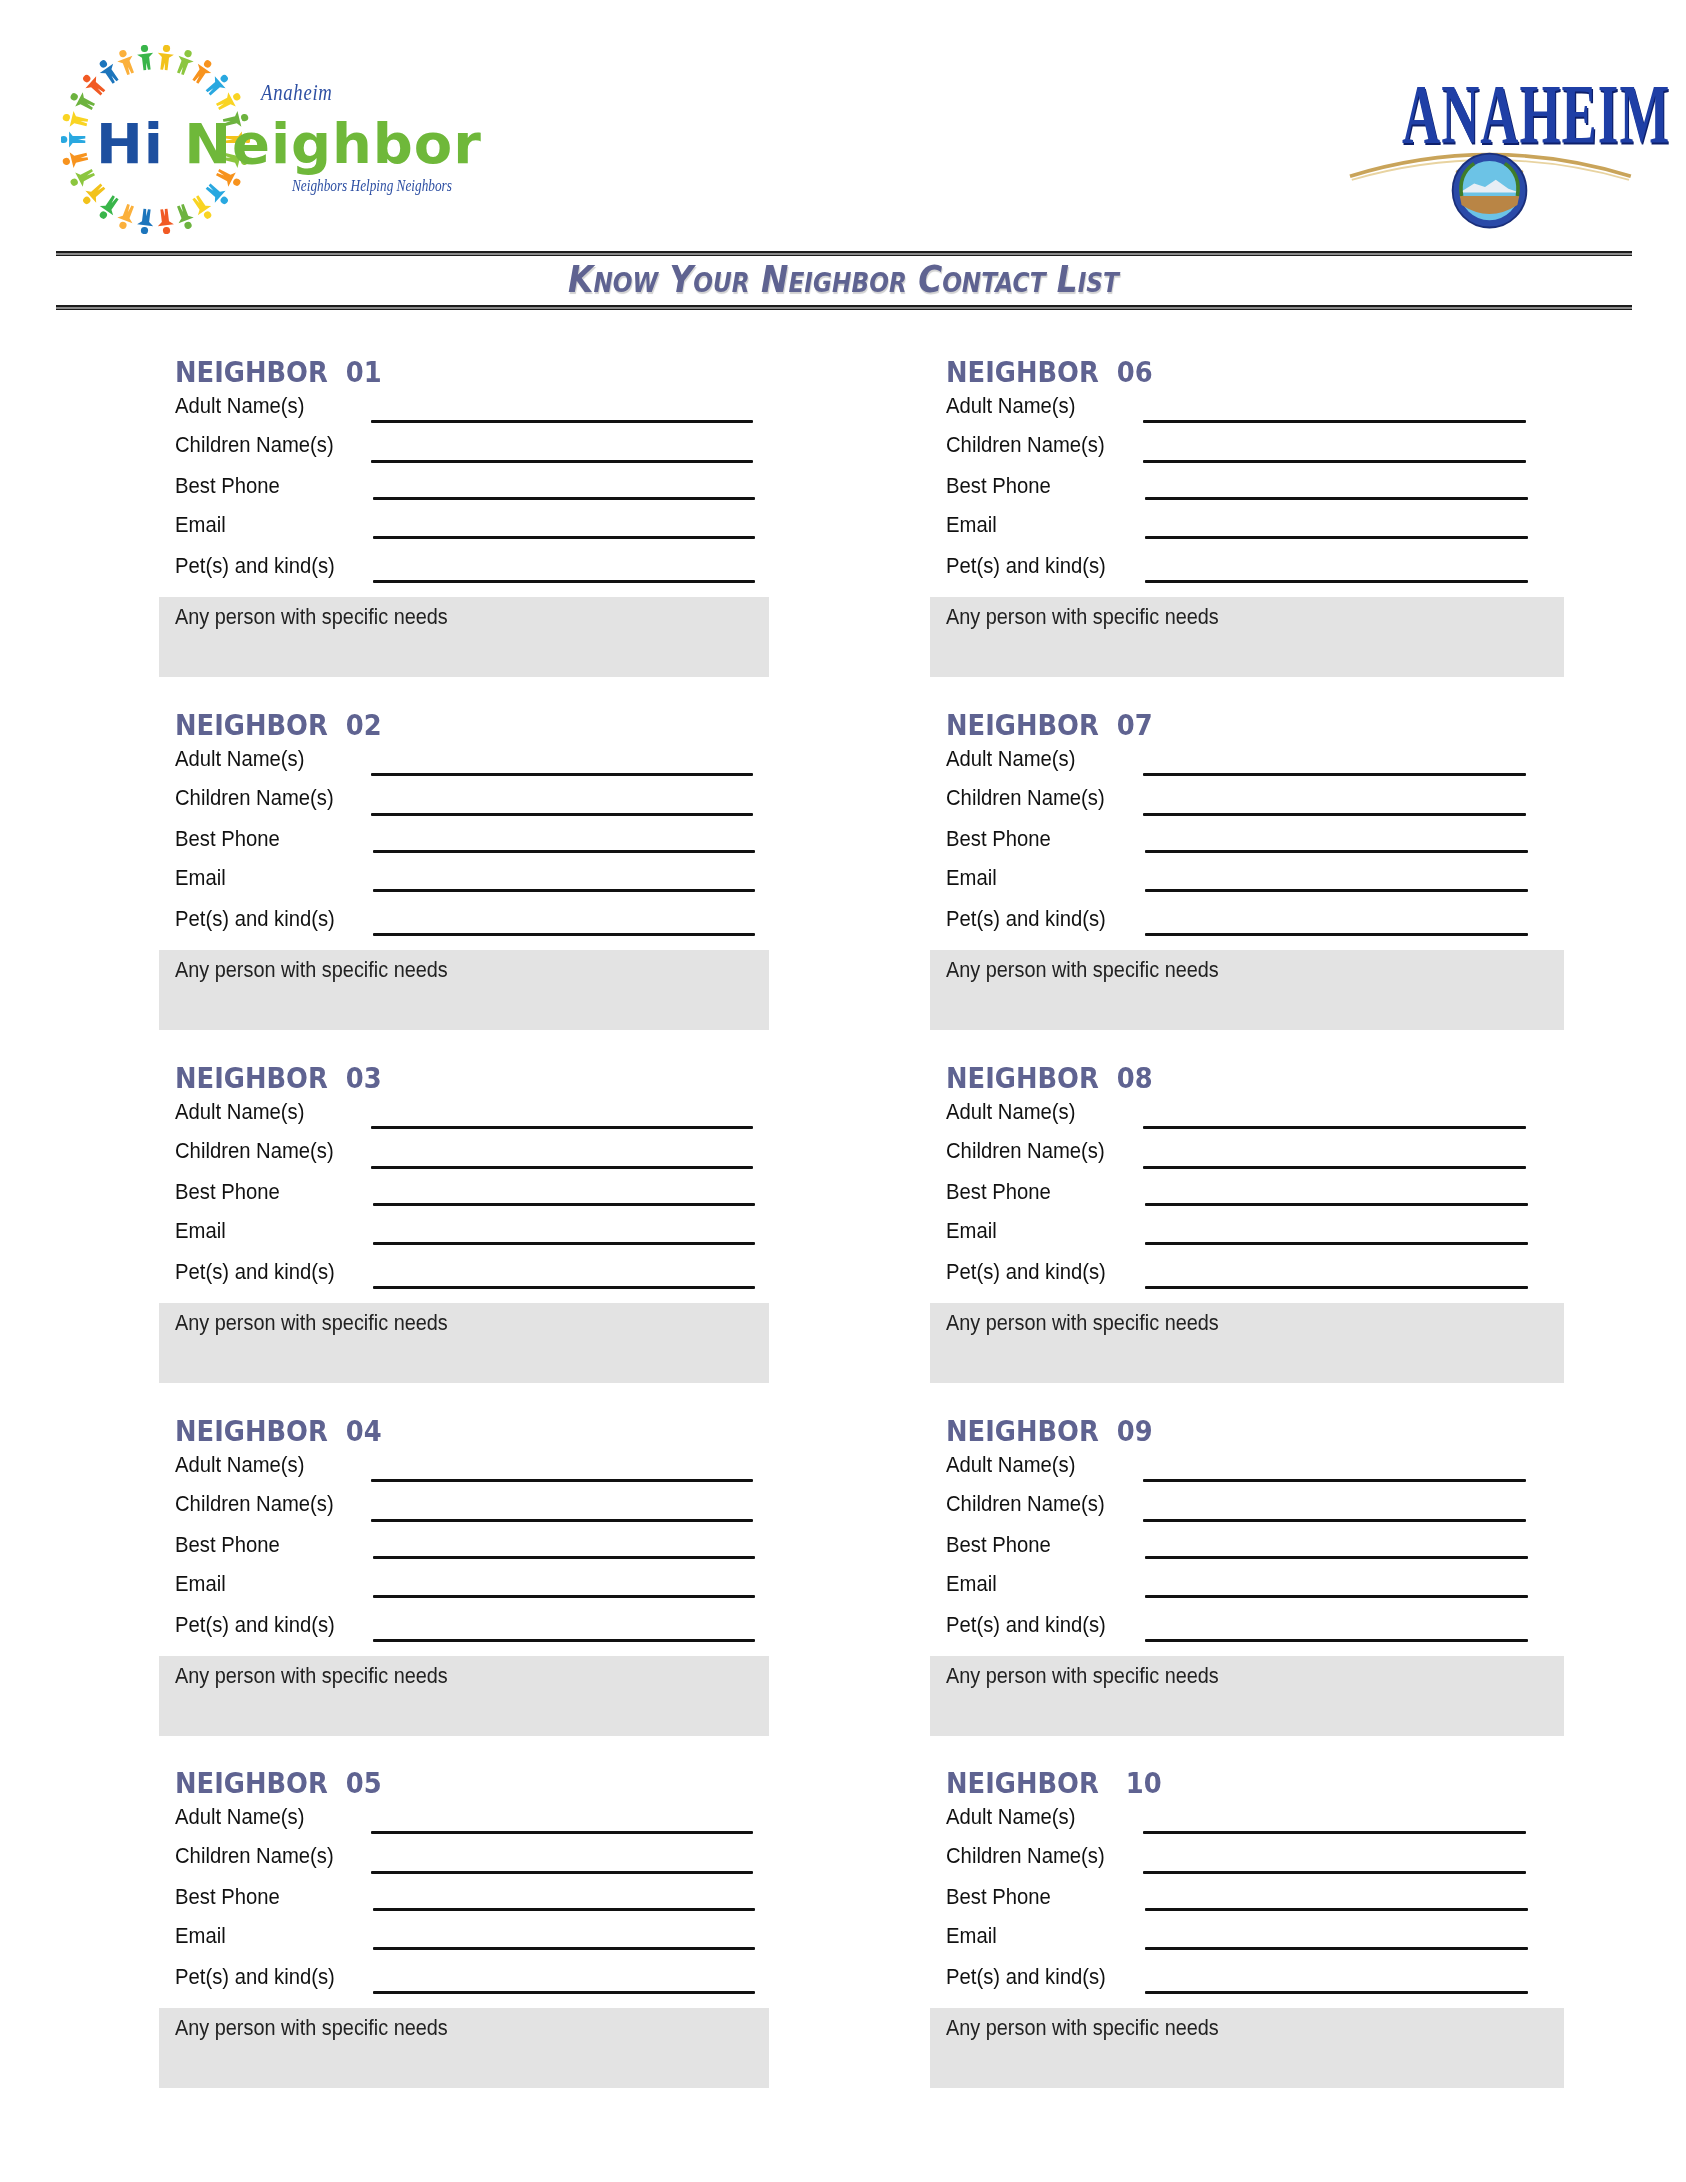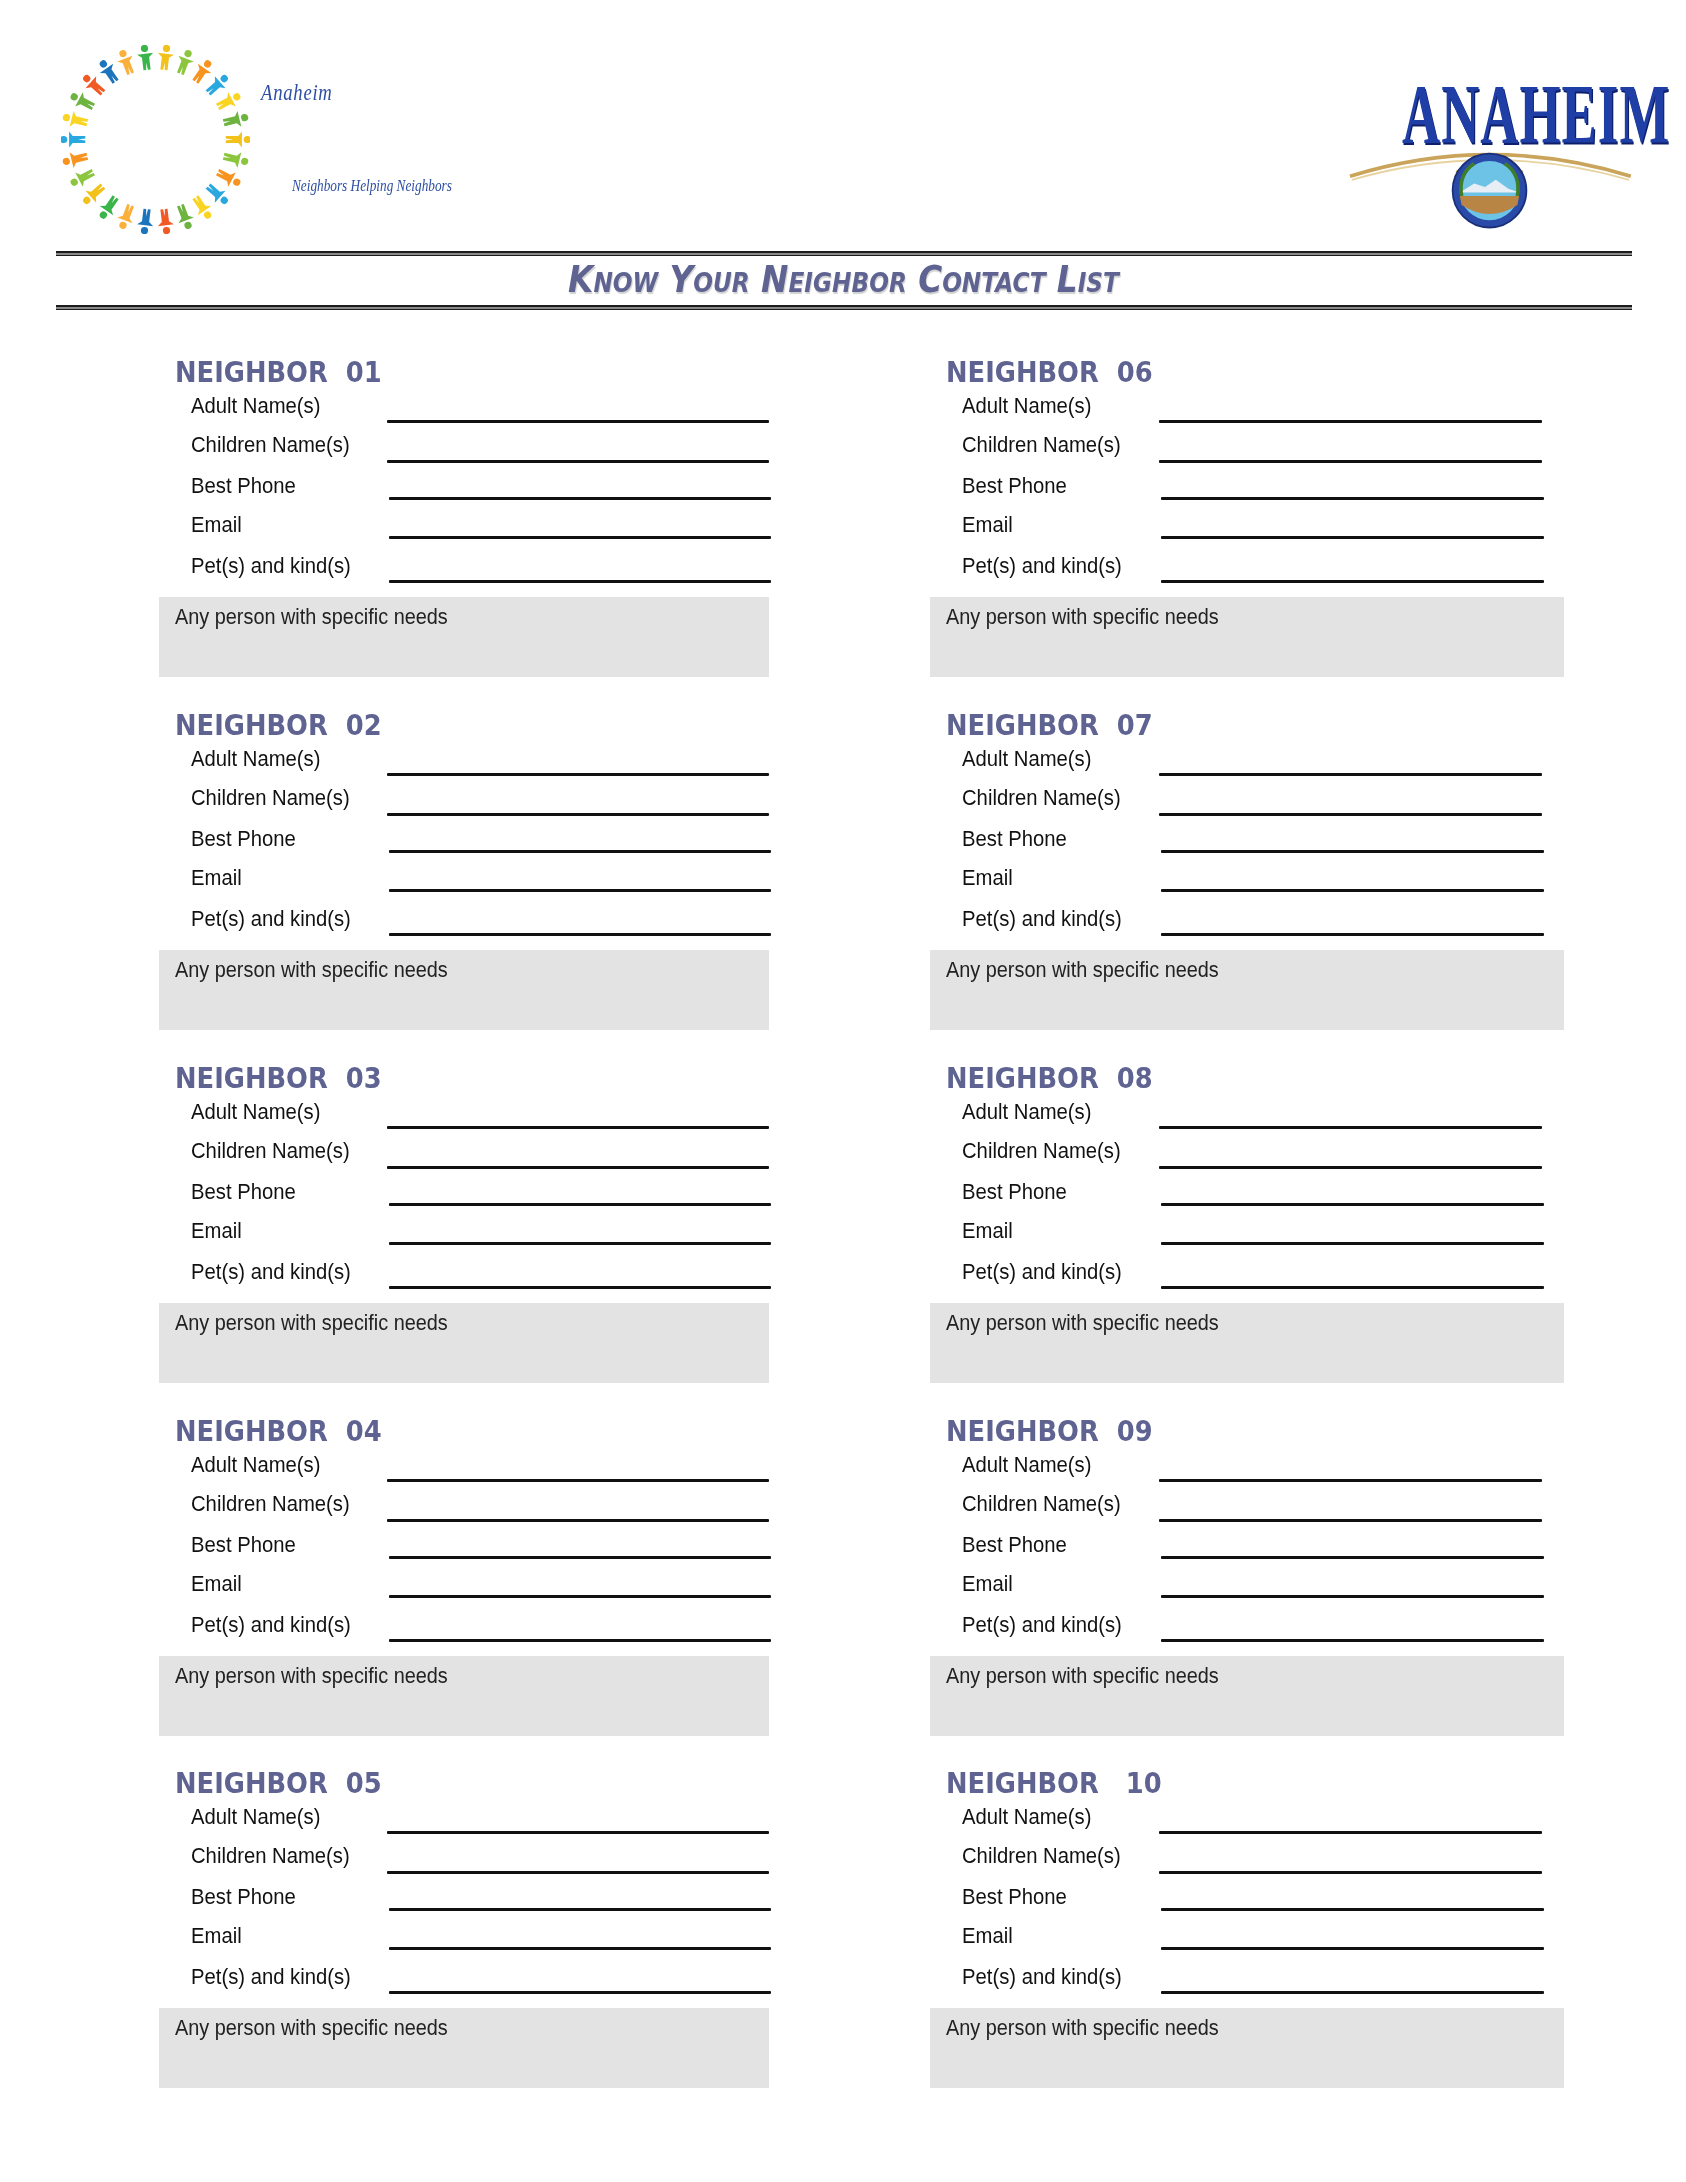--- a/index.html
+++ b/index.html
@@ -31,21 +31,21 @@
   .page-title { position: absolute; left: 0; width: 1687px; top: 257px; text-align: center;
                 font-family: "DejaVu Sans", sans-serif; font-weight: bold; font-style: italic;
                 font-variant: small-caps; font-size: 38px; color: #5f6391; letter-spacing: 0px;
                 text-shadow: 0.9px 1.8px 0.9px rgba(0,0,0,0.18); transform: scaleX(0.86); }
 
   
   .block { position: absolute; width: 634px; height: 324px; }
   .block-title { position: absolute; left: 16px; top: 0; font-family: "DejaVu Sans", sans-serif;
                  font-size: 28px; font-weight: bold; color: #5f6391; white-space: pre; line-height: 1;
                  transform: scaleX(0.92); transform-origin: left; }
-  .field { position: absolute; left: 16px; width: 634px; height: 32px; }
+  .field { position: absolute; left: 0; width: 634px; height: 32px; }
   .field-label { position: absolute; left: 16px; bottom: 0; font-size: 22.5px; color: #111; white-space: nowrap;
                  line-height: 1; transform: scaleX(0.9); transform-origin: left; }
   .field-line { position: absolute; height: 2.7px; background: #111; border-radius: 0.9px; }
   .needs-box { position: absolute; left: 0; background: #e3e3e3; }
   .needs-label { position: absolute; left: 16px; top: 7.2px; font-size: 21.6px; color: #222; white-space: nowrap;
                  transform: scaleX(0.92); transform-origin: left; }
 </style>
 </head>
 <body>
 
@@ -152,20 +152,24 @@
           <circle cx="0" cy="-12" r="4" fill="#f9d423"></circle>
           <path d="M-9 -6 L9 -6 L4 -2 L4 12 L1 12 L0 4 L-1 12 L-4 12 L-4 -2 Z" fill="#f9d423"></path>
         </g>
         <g transform="translate(192.4,83.5) rotate(436.2)">
           <circle cx="0" cy="-12" r="4" fill="#6db33f"></circle>
           <path d="M-9 -6 L9 -6 L4 -2 L4 12 L1 12 L0 4 L-1 12 L-4 12 L-4 -2 Z" fill="#6db33f"></path>
         </g>
       </g>
   </svg>
   <div class="hi-anaheim">Anaheim</div>
+  <div class="hi-title">
+    <span class="hi">Hi</span>
+    <span class="nb">Neighbor</span>
+  </div>
   <div class="hi-tag">Neighbors Helping Neighbors</div>
 </div>
 
 <div class="ana-logo">
   <div class="ana-word">ANAHEIM</div>
   <svg class="abs" style="left:0;top:0" width="297" height="171" viewBox="0 0 330 190">
     <path d="M10 118 Q165 70 322 118" stroke="#c9a45a" stroke-width="4" fill="none"></path>
     <path d="M12 122 Q165 78 320 122" stroke="#e8d3a0" stroke-width="2" fill="none"></path>
     <path d="M128 112 Q140 120 138 140" stroke="#c9a45a" stroke-width="3" fill="none"></path>
     <path d="M202 112 Q190 120 192 140" stroke="#c9a45a" stroke-width="3" fill="none"></path>

